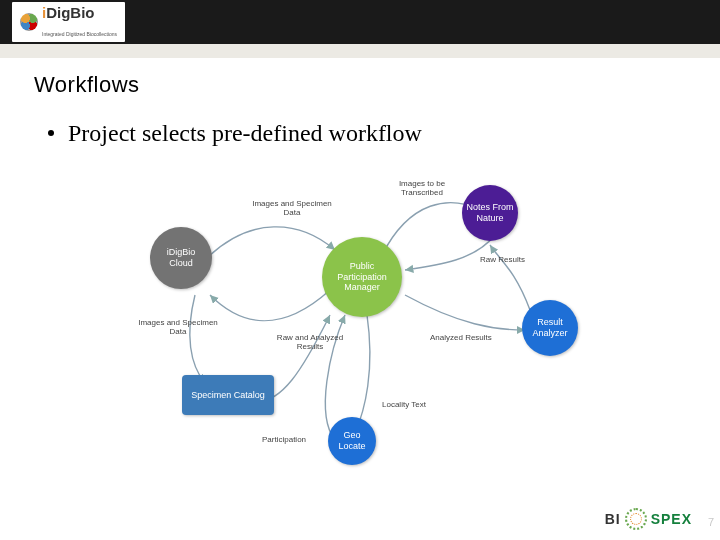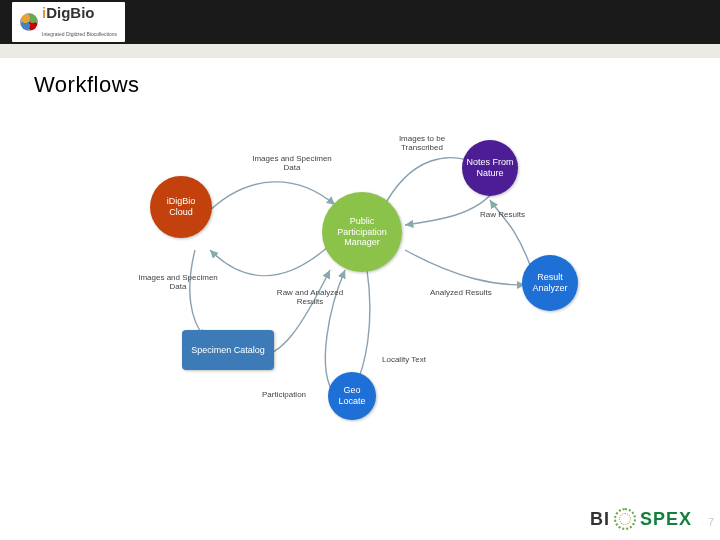--- a/index.html
+++ b/index.html
@@ -13,21 +13,21 @@
   .content{padding:14px 34px 0 34px;position:relative;height:calc(540px - 44px - 14px);box-sizing:border-box}
   h2{font-family:Arial,Helvetica,sans-serif;font-weight:normal;font-size:22px;margin:0 0 22px 0;letter-spacing:.5px}
   .bullet{font-size:24px;margin:0 0 0 14px}
   .bullet .dot{display:inline-block;width:6px;height:6px;background:#000;border-radius:50%;vertical-align:middle;margin-right:14px;margin-bottom:4px}
   .diagram{position:relative;margin:18px auto 0 auto;width:460px;height:300px}
   .node{position:absolute;color:#fff;font-family:Arial,sans-serif;font-size:9px;text-align:center;display:flex;align-items:center;justify-content:center;line-height:1.2;padding:4px;box-sizing:border-box;box-shadow:1px 1px 3px rgba(0,0,0,.25)}
   .circle{border-radius:50%}
   .rect{border-radius:4px}
   .edge-label{position:absolute;font-family:Arial,sans-serif;font-size:8px;color:#444;text-align:center;line-height:1.15;max-width:80px}
   svg.edges{position:absolute;left:0;top:0;width:460px;height:300px;pointer-events:none}
-  .footer-logo{position:absolute;right:28px;bottom:10px;font-family:Arial,sans-serif;font-weight:bold;font-size:18px;letter-spacing:1px;display:flex;align-items:center;gap:4px}
+  .footer-logo{position:absolute;right:28px;bottom:10px;font-family:Arial,sans-serif;font-weight:bold;font-size:14px;letter-spacing:1px;display:flex;align-items:center;gap:4px}
   .footer-logo .burst{width:22px;height:22px;position:relative}
   .footer-logo .burst::before,.footer-logo .burst::after{content:"";position:absolute;inset:0;border:2px dotted #6aa84f;border-radius:50%}
   .footer-logo .burst::after{border-color:#e69138;transform:scale(.55)}
   .slide-num{position:absolute;right:6px;bottom:12px;font-family:Arial,sans-serif;font-size:11px;color:#c9c9c9}
 </style>
 </head>
 <body>
 
 <div class="topbar">
   <div class="logo">
@@ -35,20 +35,21 @@
     <span>
       <span class="logo-text"><span class="i">i</span>Dig<span class="i" style="color:#333">Bio</span></span><br>
       <span class="logo-sub">Integrated Digitized Biocollections</span>
     </span>
   </div>
 </div>
 <div class="subbar"></div>
 
 <div class="content">
   <h2>Workflows</h2>
+  <p class="bullet"><span class="dot"></span><span>Project selects pre-defined workflow</span></p>
 
   <div class="diagram">
     <svg class="edges">
       <defs>
         <marker id="ah" markerWidth="8" markerHeight="8" refX="6" refY="3" orient="auto">
           <path d="M0,0 L6,3 L0,6 Z" fill="#8aa"></path>
         </marker>
       </defs>
       <g stroke="#8aa0b0" stroke-width="1.4" fill="none" marker-end="url(#ah)">
         <path d="M75,95 C120,50 170,55 205,85"></path>
@@ -57,21 +58,21 @@
         <path d="M120,235 C150,245 175,200 200,150"></path>
         <path d="M237,150 C245,205 235,245 225,268"></path>
         <path d="M205,275 C185,250 200,185 215,150"></path>
         <path d="M252,90 C280,35 320,30 350,45"></path>
         <path d="M365,70 C345,95 310,100 275,105"></path>
         <path d="M275,130 C330,160 365,165 395,165"></path>
         <path d="M400,145 C385,105 370,95 360,80"></path>
       </g>
     </svg>
 
-    <div class="node circle" style="left:20px;top:56px;width:62px;height:62px;background:#c2410c">iDigBio Cloud</div>
+    <div class="node circle" style="left:20px;top:62px;width:62px;height:62px;background:#737373">iDigBio Cloud</div>
 
     <div class="node rect" style="left:52px;top:210px;width:92px;height:40px;background:#3d7bb8">Specimen Catalog</div>
 
     <div class="node circle" style="left:192px;top:72px;width:80px;height:80px;background:#8bc34a;font-size:9px">Public Participation Manager</div>
 
     <div class="node circle" style="left:332px;top:20px;width:56px;height:56px;background:#4c1d95">Notes From Nature</div>
 
     <div class="node circle" style="left:392px;top:135px;width:56px;height:56px;background:#1e6fd6">Result Analyzer</div>
 
     <div class="node circle" style="left:198px;top:252px;width:48px;height:48px;background:#1e6fd6">Geo Locate</div>

